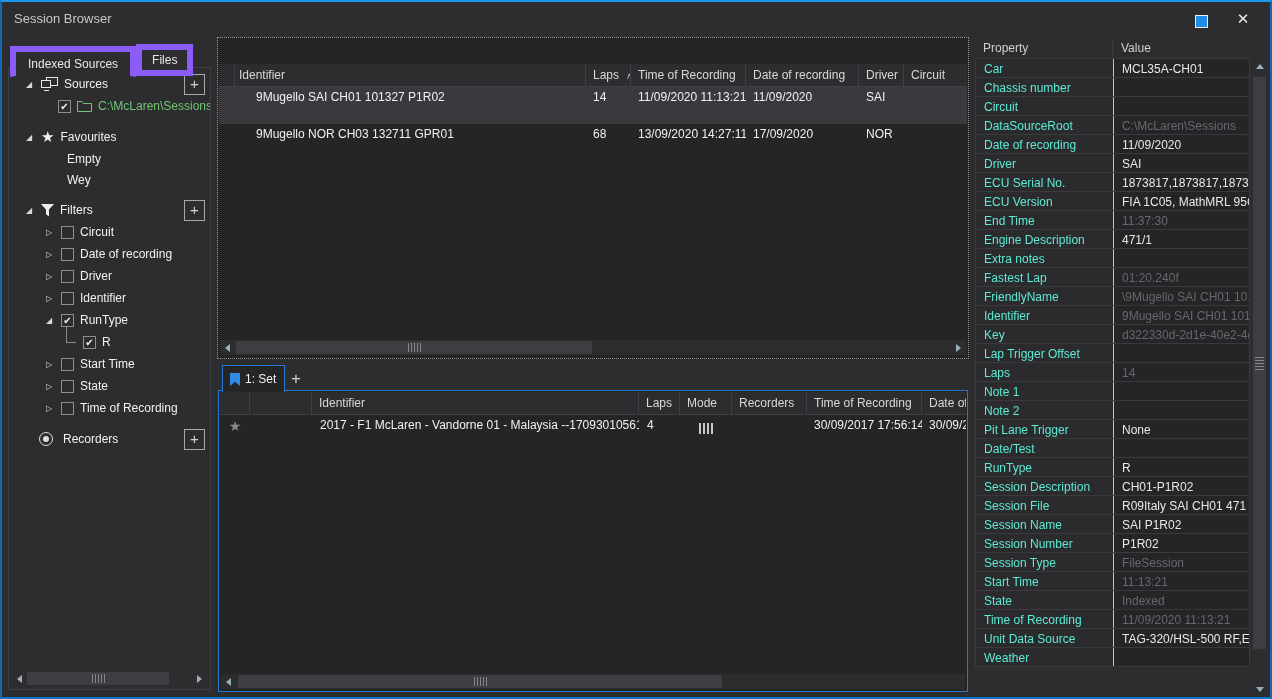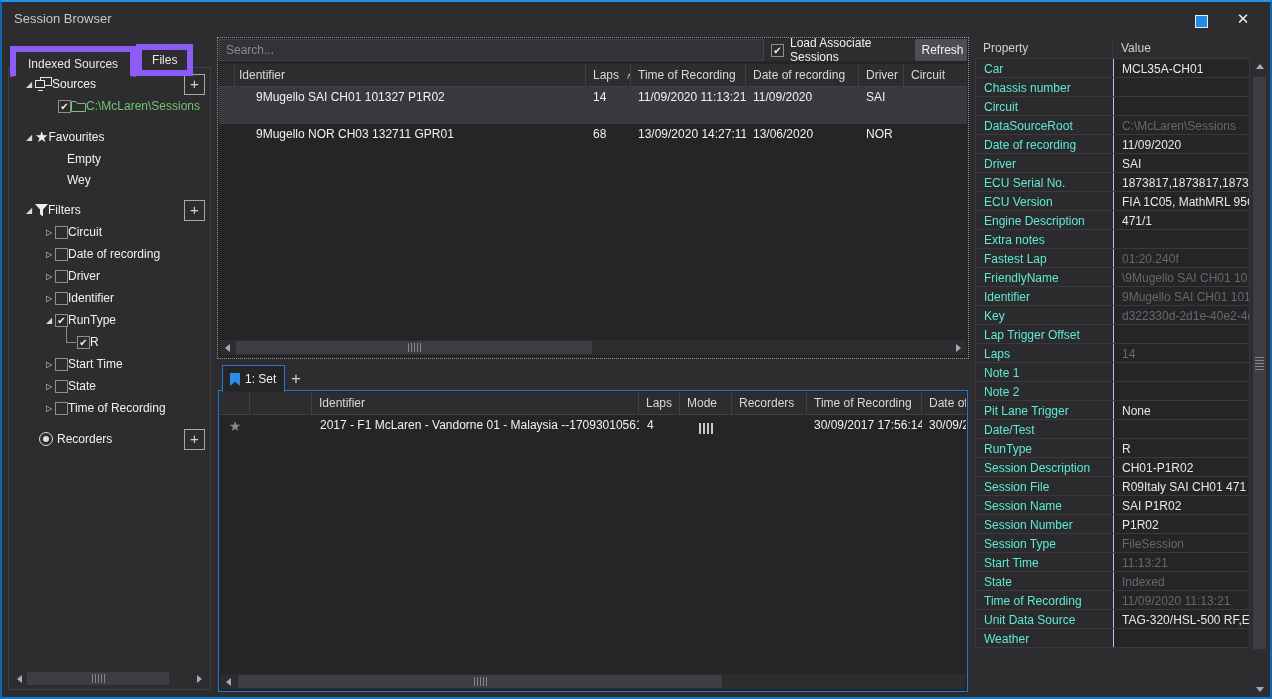--- a/index.html
+++ b/index.html
@@ -18,21 +18,21 @@
   .winbtn.max{right:52px}
   .winbtn.max .sq{width:11px;height:11px;border:1px solid #ececec}
   .winbtn.close{right:10px;color:#ececec;font-size:15px}
 
   
   .sb-tabs{position:absolute;left:10px;top:44px;display:flex;align-items:flex-end;z-index:2}
   .sb-tab{border:6px solid #8b5cf6;background:#2d2d30;padding:3px 10px 3px;color:#e8e8e8;white-space:nowrap}
   .sb-tab.selected{padding:5px 12px 5px;border-bottom:1px solid #2d2d30;margin-bottom:-1px}
   .treebox{position:absolute;left:8px;top:67px;width:203px;height:623px;border:1px solid #3f3f46;
     background:#2d2d30;box-sizing:border-box;overflow:hidden;padding-top:5px}
-  .trow{position:relative;display:flex;align-items:center;height:22px;padding-left:14px;white-space:nowrap}
+  .trow{position:relative;display:flex;align-items:center;height:22px;padding-left:14px;gap:6px;white-space:nowrap}
   .trow .lbl{overflow:hidden;text-overflow:clip}
   .expander{width:12px;flex:none;color:#d8d8d8;font-size:8px;text-align:center}
   .trow[data-arrow="collapsed"] .expander::before{content:"▷"}
   .trow[data-arrow="expanded"]  .expander::before{content:"◢"}
   .ticon{flex:none;display:flex;align-items:center}
   .star-glyph{font-size:15px;color:#f0f0f0;line-height:14px}
   .green{color:#72c472}
   .plus{margin-left:auto;margin-right:5px;width:21px;height:21px;flex:none;
     border:1px solid #a8a8a8;background:#2d2d30;color:#d4d4d4;font-size:15px;line-height:18px;text-align:center;padding:0}
   .cb{width:13px;height:13px;flex:none;border:1px solid #8f8f8f;background:#2d2d30;
@@ -260,26 +260,20 @@
           <span class="grip-h"></span>
         </span>
     </span>
     <span class="sb-btn">
         <i class="arr right"></i>
       </span>
   </div>
 </div>
 
 <div class="center-top">
-  <div class="searchrow">
-    <input class="search-input" placeholder="Search..." style="">
-    <span class="cb checked la-cb"></span>
-    <span class="la-lbl">Load Associate Sessions</span>
-    <button class="refresh">Refresh</button>
-  </div>
 
   <div class="thead sess-cols">
     <span class="hcell"></span>
     <span class="hcell ident">Identifier</span>
     <span class="hcell"><span>Laps</span><span class="sort">∧</span></span>
     <span class="hcell">Time of Recording</span>
     <span class="hcell">Date of recording</span>
     <span class="hcell">Driver</span>
     <span class="hcell">Circuit</span>
   </div>
@@ -293,21 +287,21 @@
         <span class="rcell">11/09/2020 11:13:21</span>
         <span class="rcell">11/09/2020</span>
         <span class="rcell">SAI</span>
         <span class="rcell"></span>
       </div>
       <div class="sess-row sess-cols">
         <span class="rcell"></span>
         <span class="rcell ident">9Mugello NOR CH03  132711 GPR01</span>
         <span class="rcell">68</span>
         <span class="rcell">13/09/2020 14:27:11</span>
-        <span class="rcell">13/06/2020</span>
+        <span class="rcell">17/09/2020</span>
         <span class="rcell">NOR</span>
         <span class="rcell"></span>
       </div>
     </div>
 
   <div class="hbar">
     <span class="sb-btn">
         <i class="arr left"></i>
       </span>
     <span class="sb-track">
@@ -405,20 +399,24 @@
       <span class="pval">SAI</span>
     </div>
     <div class="prow">
       <span class="pname">ECU Serial No.</span>
       <span class="pval">1873817,1873817,1873817</span>
     </div>
     <div class="prow">
       <span class="pname">ECU Version</span>
       <span class="pval">FIA 1C05, MathMRL 95C2</span>
     </div>
+    <div class="prow is-dim">
+      <span class="pname">End Time</span>
+      <span class="pval">11:37:30</span>
+    </div>
     <div class="prow">
       <span class="pname">Engine Description</span>
       <span class="pval">471/1</span>
     </div>
     <div class="prow">
       <span class="pname">Extra notes</span>
       <span class="pval"></span>
     </div>
     <div class="prow is-dim">
       <span class="pname">Fastest Lap</span>

